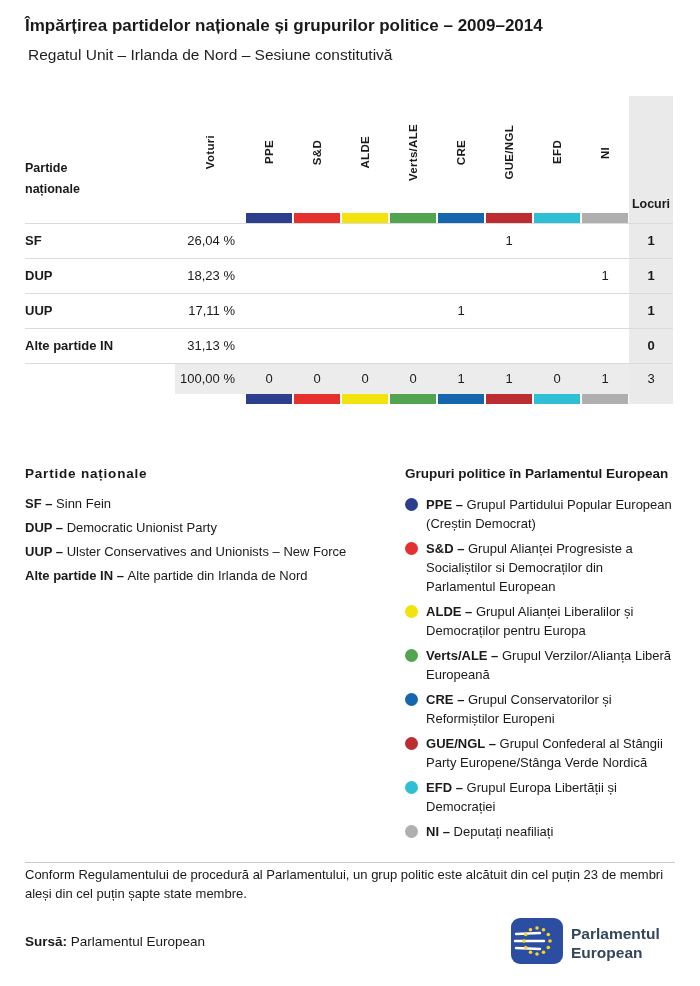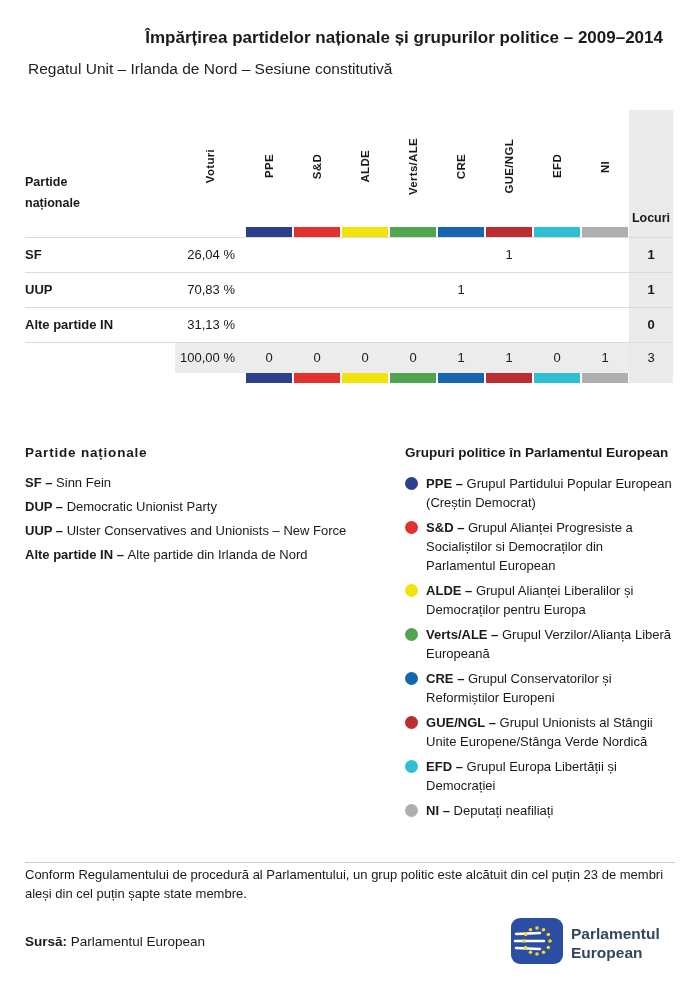--- a/index.html
+++ b/index.html
@@ -2,21 +2,21 @@
 <html><head>
 <meta charset="utf-8">
 <style>
   * { box-sizing: border-box; }
   html,body { margin:0; padding:0; }
   body {
     width:700px; height:986px; background:#ffffff; overflow:hidden;
     font-family:"Liberation Sans", sans-serif; color:#1a1a1a; position:relative;
   }
   .wrap { padding:16px 25px 0 25px; }
-  .title { font-size:17px; font-weight:700; margin:12px;text-align:right; }
+  .title { font-size:17px; font-weight:700; margin:0; }
   .subtitle { font-size:15.5px; font-weight:400; margin:10px 0 0 3px; color:#1f1f1f; }
 
   
   table { border-collapse:collapse; table-layout:fixed; width:648px; margin-top:32px; }
   col.c-party{ width:150px; } col.c-vot{ width:70px; } col.c-g{ width:48px; } col.c-loc{ width:44px; }
   th, td { padding:0; font-weight:400; }
   thead th { height:127px; padding-bottom:10px; vertical-align:middle; text-align:center; position:relative; }
   .party-th { vertical-align:bottom; text-align:left; }
   .party-label { font-weight:700; font-size:12.5px; line-height:1.7; padding-bottom:12px; }
   .vert { writing-mode:vertical-rl; transform:rotate(180deg); font-weight:700; font-size:11.5px; letter-spacing:0.3px; white-space:nowrap; }
@@ -108,22 +108,35 @@
           <td class="group-td"></td>
           <td class="group-td"></td>
           <td class="group-td"></td>
           <td class="group-td"></td>
           <td class="group-td">1</td>
           <td class="group-td"></td>
           <td class="group-td"></td>
           <td class="locuri-td">1</td>
         </tr>
         <tr>
+          <td class="party-td">DUP</td>
+          <td class="voturi-td">18,23 %</td>
+          <td class="group-td"></td>
+          <td class="group-td"></td>
+          <td class="group-td"></td>
+          <td class="group-td"></td>
+          <td class="group-td"></td>
+          <td class="group-td"></td>
+          <td class="group-td"></td>
+          <td class="group-td">1</td>
+          <td class="locuri-td">1</td>
+        </tr>
+        <tr>
           <td class="party-td">UUP</td>
-          <td class="voturi-td">70,83 %</td>
+          <td class="voturi-td">17,11 %</td>
           <td class="group-td"></td>
           <td class="group-td"></td>
           <td class="group-td"></td>
           <td class="group-td"></td>
           <td class="group-td">1</td>
           <td class="group-td"></td>
           <td class="group-td"></td>
           <td class="group-td"></td>
           <td class="locuri-td">1</td>
         </tr>
@@ -212,21 +225,21 @@
           <div class="lg-item">
             <span class="lg-dot" style="background: rgb(82, 164, 81);"></span>
             <span class="lg-text"><b>Verts/ALE – </b><span>Grupul Verzilor/Alianța Liberă Europeană</span></span>
           </div>
           <div class="lg-item">
             <span class="lg-dot" style="background: rgb(21, 101, 175);"></span>
             <span class="lg-text"><b>CRE – </b><span>Grupul Conservatorilor și Reformiștilor Europeni</span></span>
           </div>
           <div class="lg-item">
             <span class="lg-dot" style="background: rgb(187, 45, 49);"></span>
-            <span class="lg-text"><b>GUE/NGL – </b><span>Grupul Unionists al Stângii Unite Europene/Stânga Verde Nordică</span></span>
+            <span class="lg-text"><b>GUE/NGL – </b><span>Grupul Confederal al Stângii Party Europene/Stânga Verde Nordică</span></span>
           </div>
           <div class="lg-item">
             <span class="lg-dot" style="background: rgb(47, 191, 213);"></span>
             <span class="lg-text"><b>EFD – </b><span>Grupul Europa Libertății și Democrației</span></span>
           </div>
           <div class="lg-item">
             <span class="lg-dot" style="background: rgb(175, 175, 175);"></span>
             <span class="lg-text"><b>NI – </b><span>Deputați neafiliați</span></span>
           </div>
         </div>

